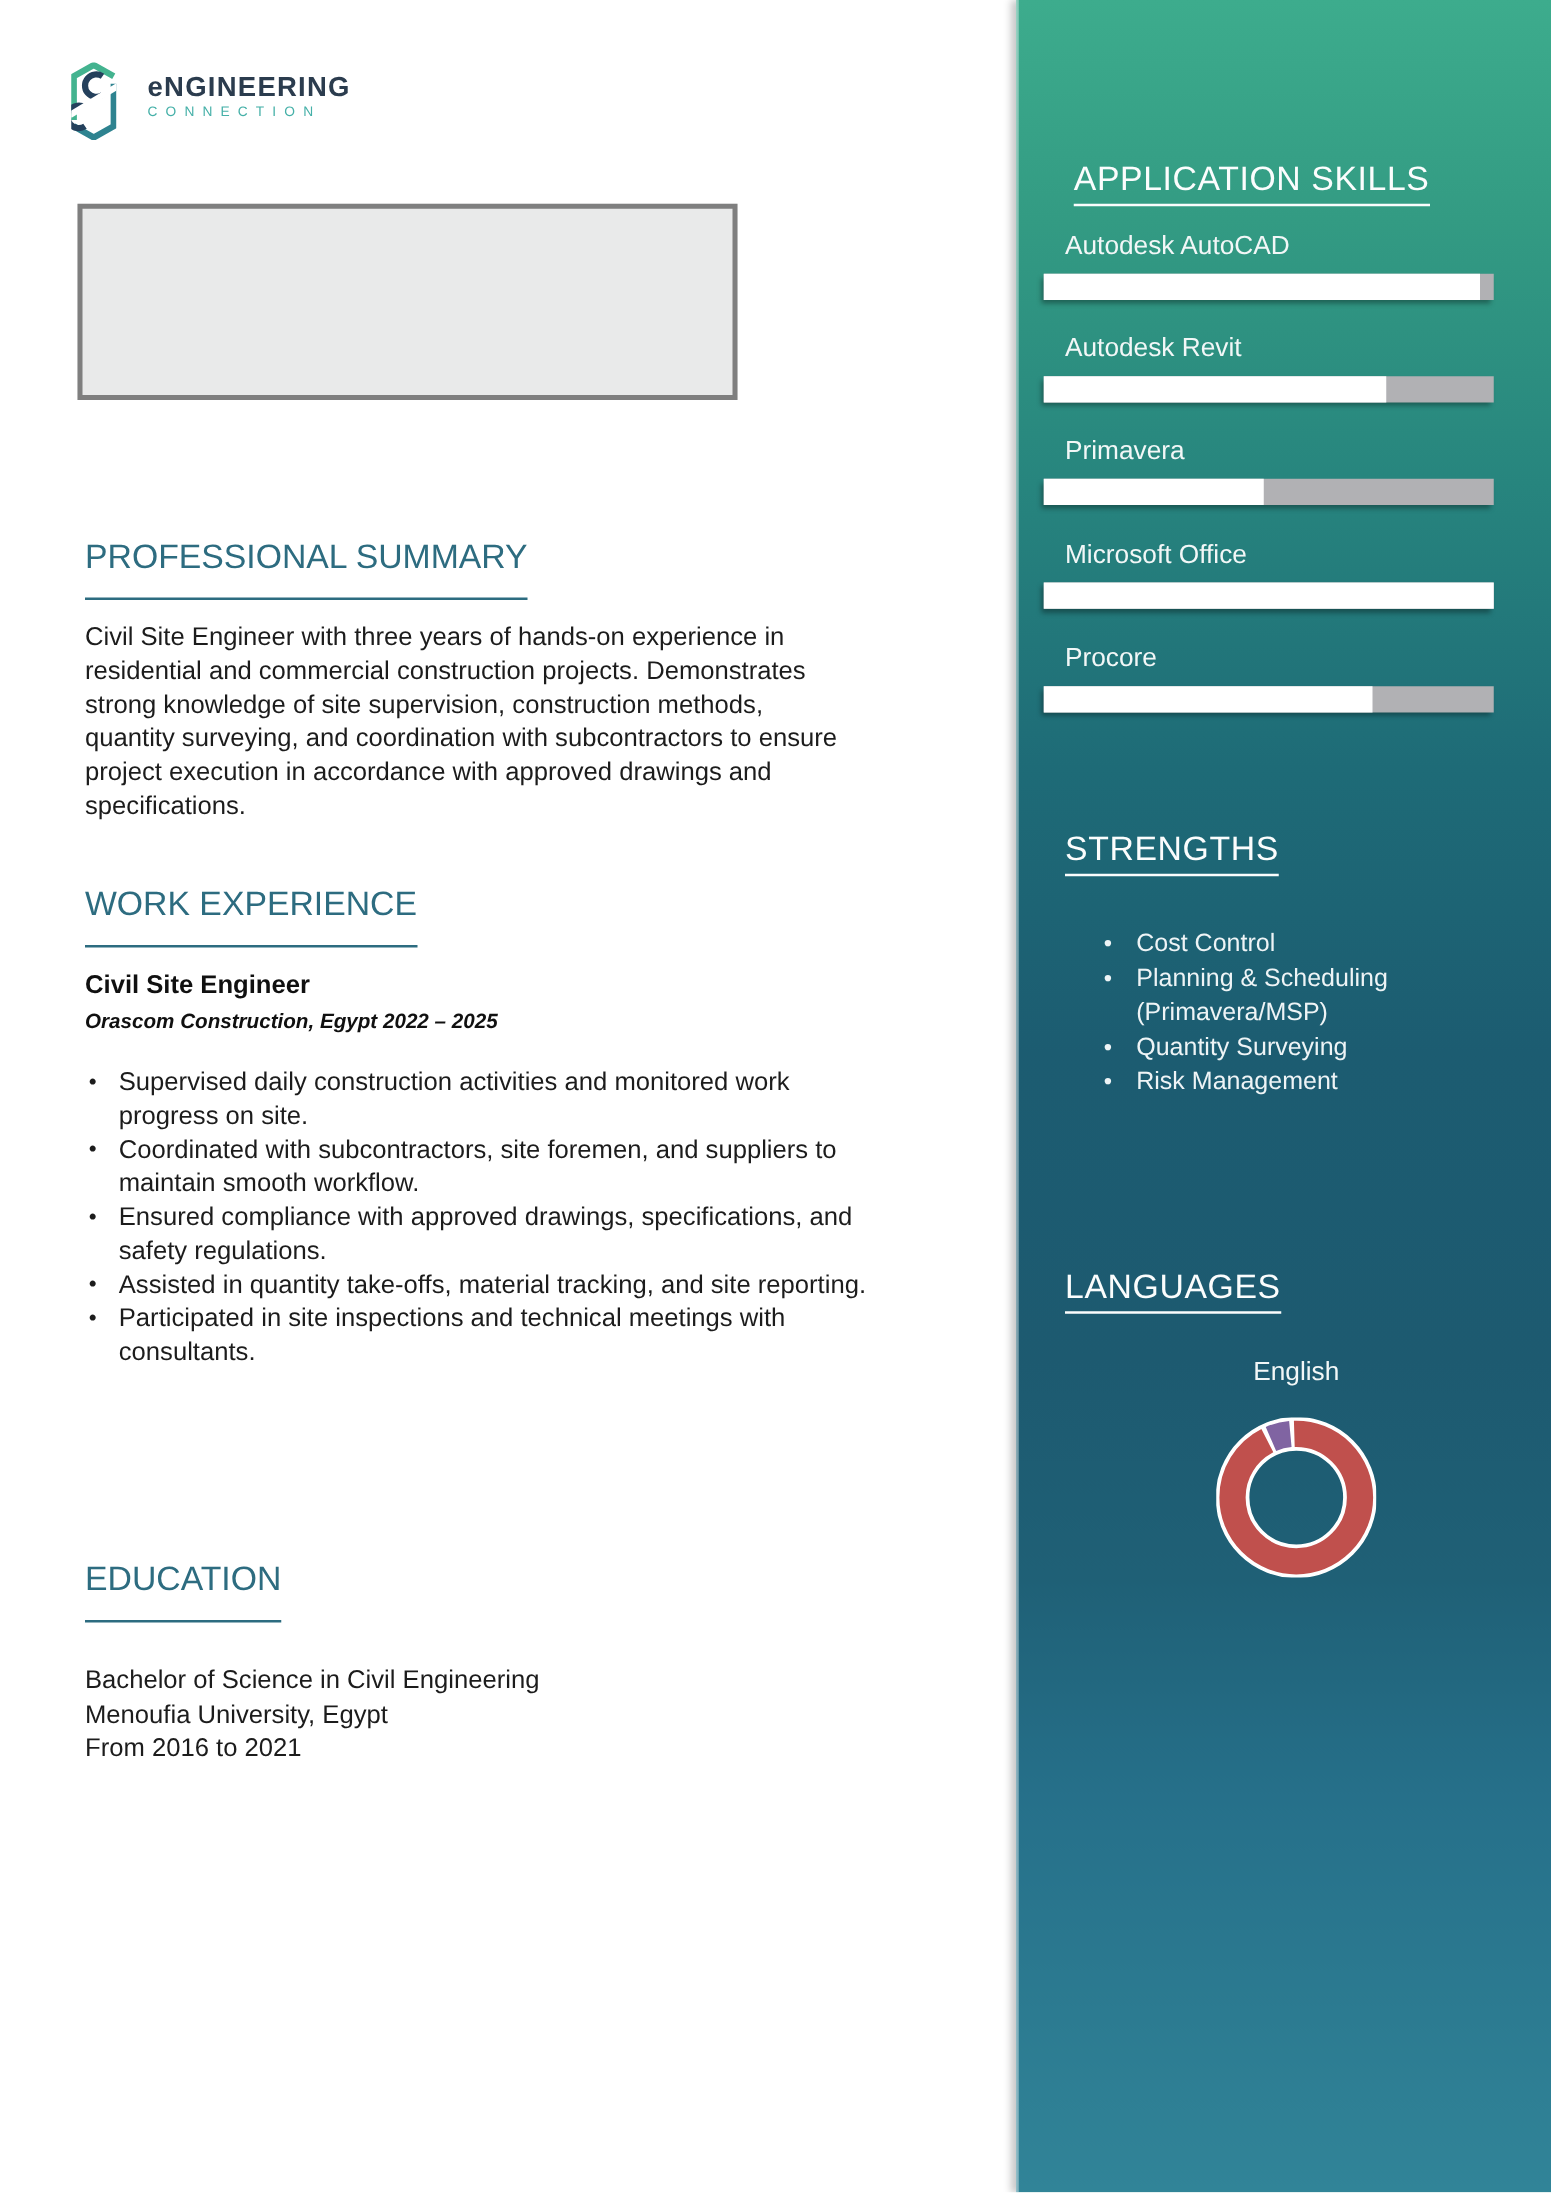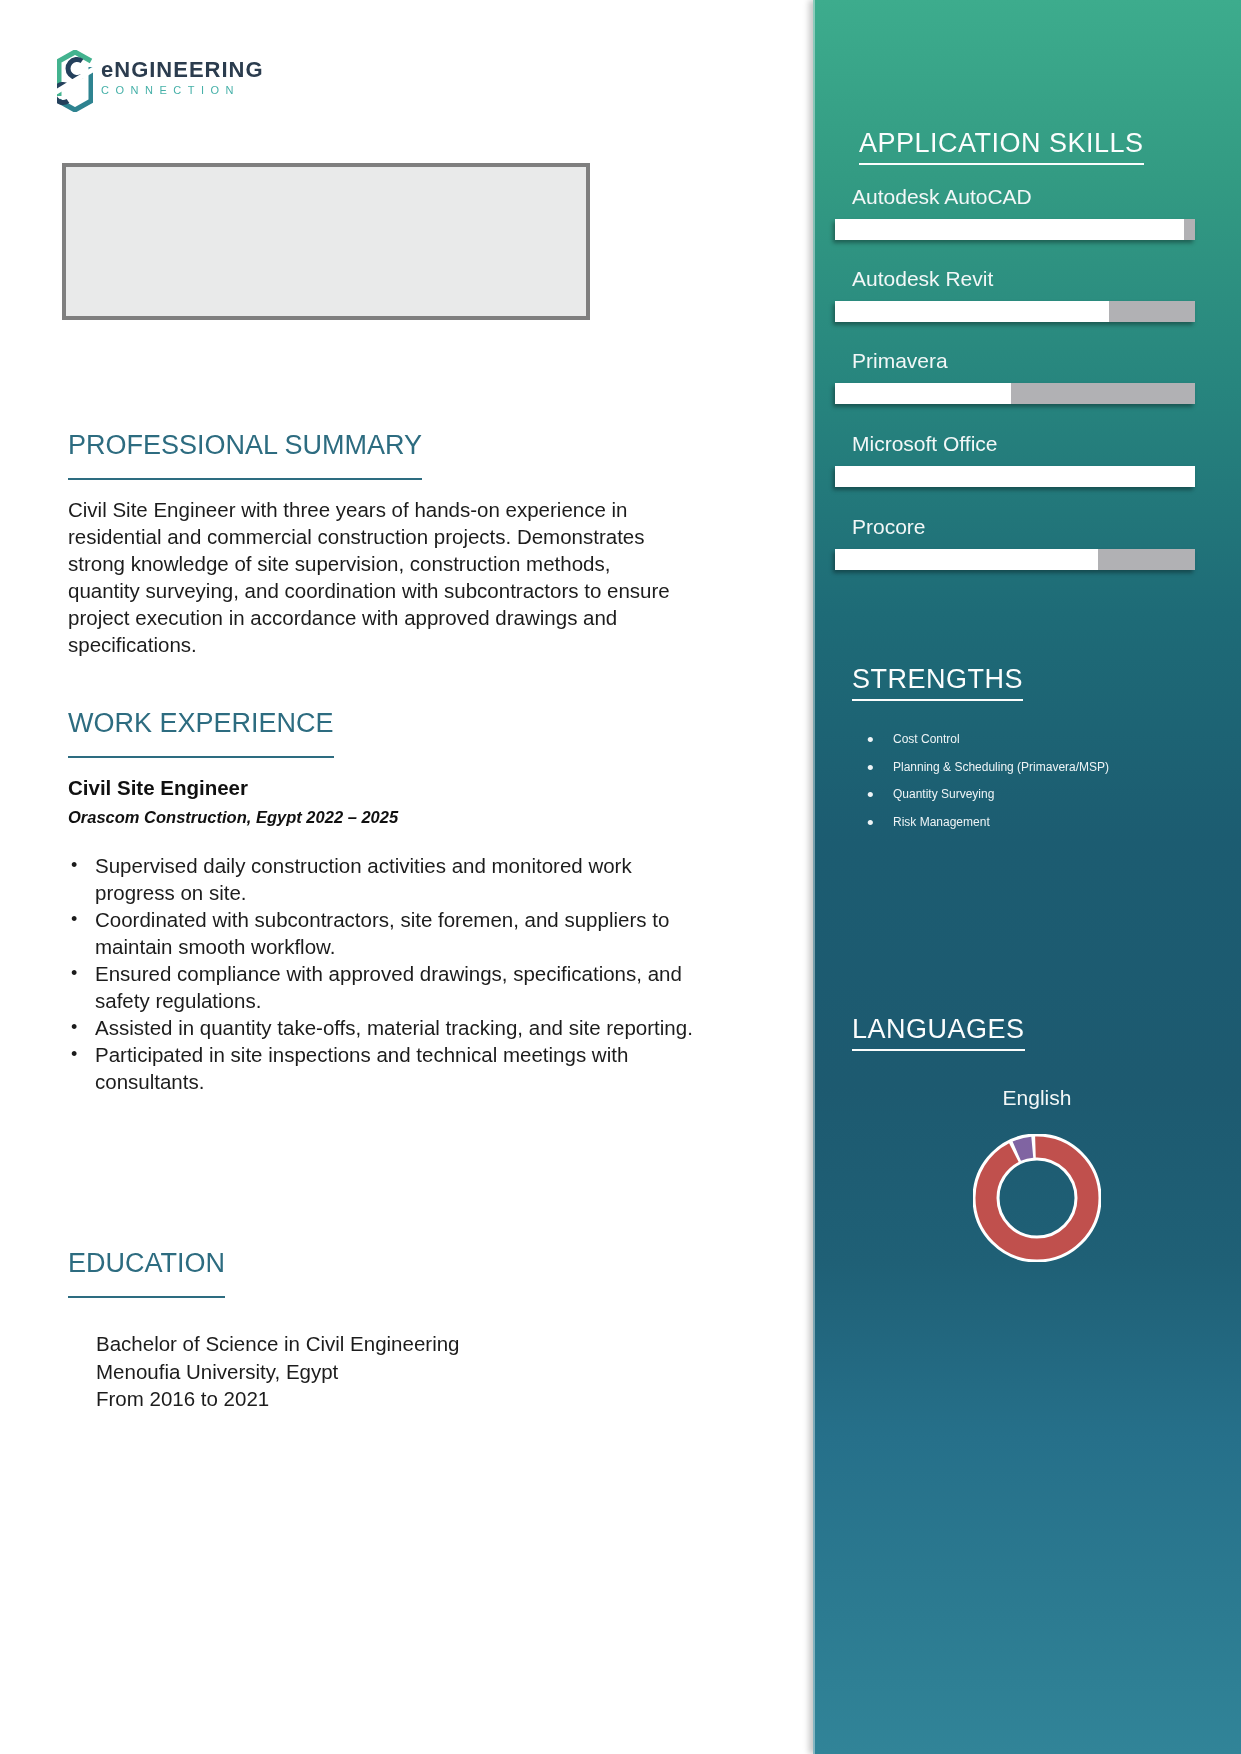--- a/index.html
+++ b/index.html
@@ -12,46 +12,46 @@
                #1c5c71 48%,#1d5a70 62%,#1f6076 72%,#26708a 82%,#2c7b91 92%,#318498 100%);
     border-left:2px solid rgba(235,245,245,.45);
     box-shadow:-4px 0 6px rgba(0,0,0,.22);color:#fff;}
   .sb-title{position:absolute;font-size:27px;letter-spacing:.5px;color:#fbfdfd;
     border-bottom:2px solid #fbfdfd;padding-bottom:4px;white-space:nowrap;}
   .skill{position:absolute;left:0;width:100%;}
   .skill-label{position:absolute;left:37px;top:0;font-size:21px;color:#f2f7f7;white-space:nowrap;}
   .skill-bar{position:absolute;left:20px;top:34px;width:360px;height:21px;background:#b1b1b4;
     box-shadow:-2px 3px 4px rgba(0,0,0,.35);}
   .skill-fill{height:100%;background:#ffffff;}
-  .strengths-list{position:absolute;left:40px;top:726px;width:270px;margin:0;padding:0;list-style:none;
-    font-size:12px;line-height:27.5px;color:#eef4f6;}
+  .strengths-list{position:absolute;left:40px;top:726px;width:270px;margin:16px;padding:0;list-style:none;
+    font-size:20px;line-height:27.5px;color:#eef4f6;}
   .strengths-list li{position:relative;padding-left:38px;}
   .strengths-list li::before{content:"•";position:absolute;left:12px;top:0;font-size:19px;}
   .lang-label{position:absolute;left:122px;top:1086px;width:200px;text-align:center;
     font-size:21px;color:#f2f7f7;}
   .donut{position:absolute;left:158px;top:1134px;width:128px;height:128px;}
 
   
   .logo{position:absolute;left:57px;top:50px;display:flex;}
   .logo-mark{width:36px;height:62px;}
-  .logo-text{margin-left:8px;padding-top:8px;}
+  .logo-text{margin-left:25px;padding-top:8px;}
   .logo-word{font-size:22px;font-weight:700;letter-spacing:1px;color:#2b3c4e;line-height:24px;}
   .logo-sub{font-size:11px;letter-spacing:6.5px;color:#45b0a8;margin-top:2px;}
   .photo-box{position:absolute;left:62px;top:163px;width:520px;height:149px;
     background:#e9eaea;border:4px solid #7f7f7f;}
   .l-heading{position:absolute;font-size:27px;color:#2d6c80;border-bottom:2px solid #2d6c80;
     padding-bottom:17px;white-space:nowrap;}
   .body-text{position:absolute;font-size:20.5px;line-height:27px;color:#1c1c1c;}
   .job-title{position:absolute;left:68px;top:776px;font-size:20.5px;font-weight:700;color:#101010;}
   .company-line{position:absolute;left:68px;top:808px;font-size:16.5px;font-weight:700;color:#101010;font-style:italic;}
   .exp-list{position:absolute;left:68px;top:852px;width:632px;margin:0;padding:0;list-style:none;
     font-size:20.5px;line-height:27px;color:#1c1c1c;}
   .exp-list li{position:relative;padding-left:27px;}
   .exp-list li::before{content:"•";position:absolute;left:3px;top:0;font-size:18px;}
-  .edu-lines{position:absolute;left:68px;top:1330px;font-size:20.5px;line-height:27.5px;color:#1c1c1c;margin-left:28px;}
+  .edu-lines{position:absolute;left:68px;top:1330px;font-size:20.5px;line-height:27.5px;color:#1c1c1c;}
 </style>
 </head>
 <body>
 
 <div class="page">
 
   <div class="logo">
     <svg class="logo-mark" viewBox="0 0 36 62">
       <path d="M2 46 L2 11 L18 2 L34 11" fill="none" stroke="#43b38f" stroke-width="5"></path>
       <path d="M34 17 L34 51 L18 60 L2 51" fill="none" stroke="#2e8390" stroke-width="5"></path>

